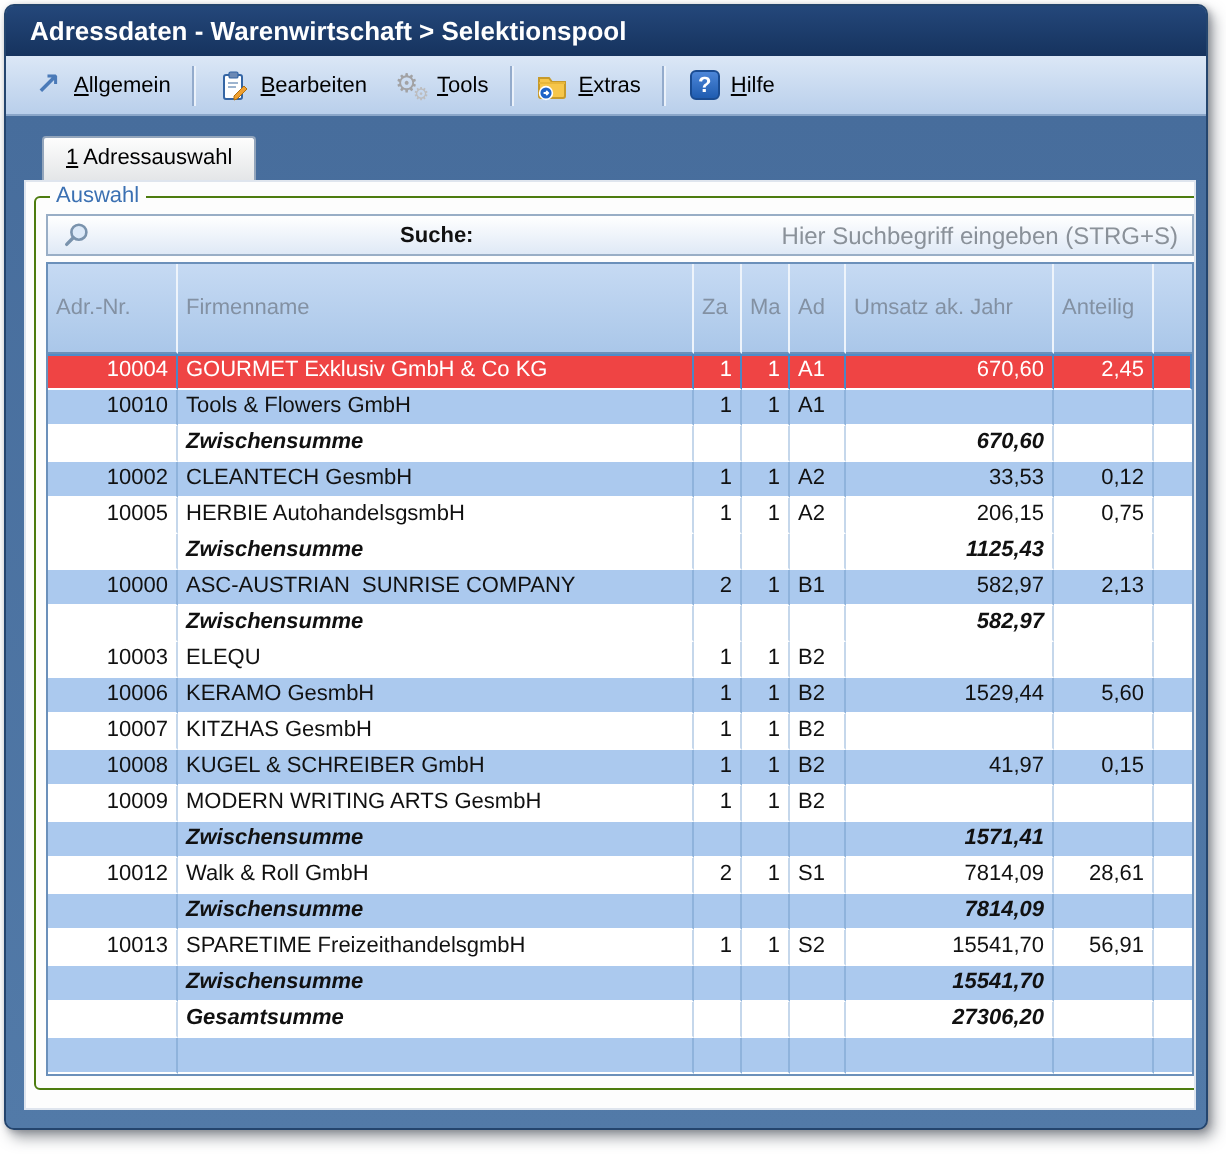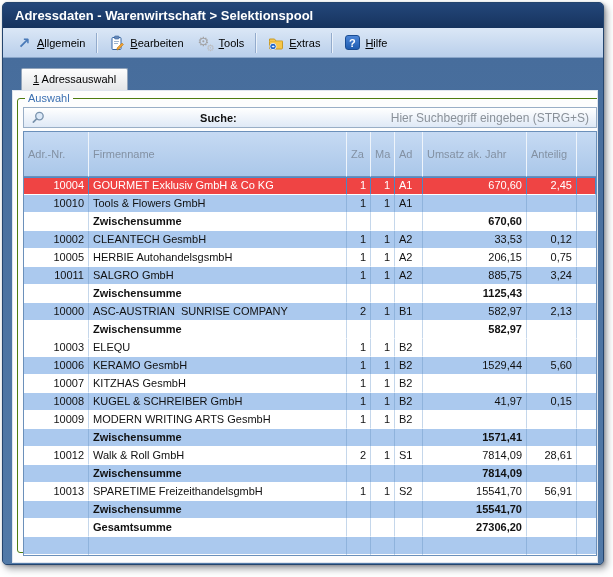--- a/index.html
+++ b/index.html
@@ -58,21 +58,21 @@
   tr.r-white{background:#ffffff;}
   tr.r-blue{background:#abc9ee;}
   tr.r-white td{border-right:1px solid #c5d7eb;}
   tr.r-blue td{border-right:1px solid #8fb3dc;}
   tr td:last-child{border-right:none;}
   tr.r-sel{background:#ef4444;}
   tr.r-sel td{color:#fff;border-right:1px solid #4d86c4;box-shadow:inset 0 1px 0 #4e8cc9;}
   .c-nr,.c-za,.c-ma,.c-umsatz,.c-anteilig{text-align:right;}
   .c-name{text-align:left;white-space:pre;}
   .c-ad{text-align:left;}
-  tr.r-sum .c-name,tr.r-sum .c-umsatz{font-weight:bold;}
+  tr.r-sum .c-name,tr.r-sum .c-umsatz{font-weight:bold;font-style:italic;}
 </style>
 </head>
 <body>
 
 <div class="window">
   <div class="titlebar">
     <span>Adressdaten - Warenwirtschaft &gt; Selektionspool</span>
   </div>
   <div class="toolbar" id="toolbar">
       <div class="tb-item">
@@ -207,30 +207,20 @@
               <tr class="r-white">
                 <td class="c-nr">10005</td>
                 <td class="c-name">HERBIE AutohandelsgsmbH</td>
                 <td class="c-za">1</td>
                 <td class="c-ma">1</td>
                 <td class="c-ad">A2</td>
                 <td class="c-umsatz">206,15</td>
                 <td class="c-anteilig">0,75</td>
                 <td class="c-filler"></td>
               </tr>
-              <tr class="r-blue">
-                <td class="c-nr">10011</td>
-                <td class="c-name">SALGRO GmbH</td>
-                <td class="c-za">1</td>
-                <td class="c-ma">1</td>
-                <td class="c-ad">A2</td>
-                <td class="c-umsatz">885,75</td>
-                <td class="c-anteilig">3,24</td>
-                <td class="c-filler"></td>
-              </tr>
               <tr class="r-white r-sum">
                 <td class="c-nr"></td>
                 <td class="c-name">Zwischensumme</td>
                 <td class="c-za"></td>
                 <td class="c-ma"></td>
                 <td class="c-ad"></td>
                 <td class="c-umsatz">1125,43</td>
                 <td class="c-anteilig"></td>
                 <td class="c-filler"></td>
               </tr>

